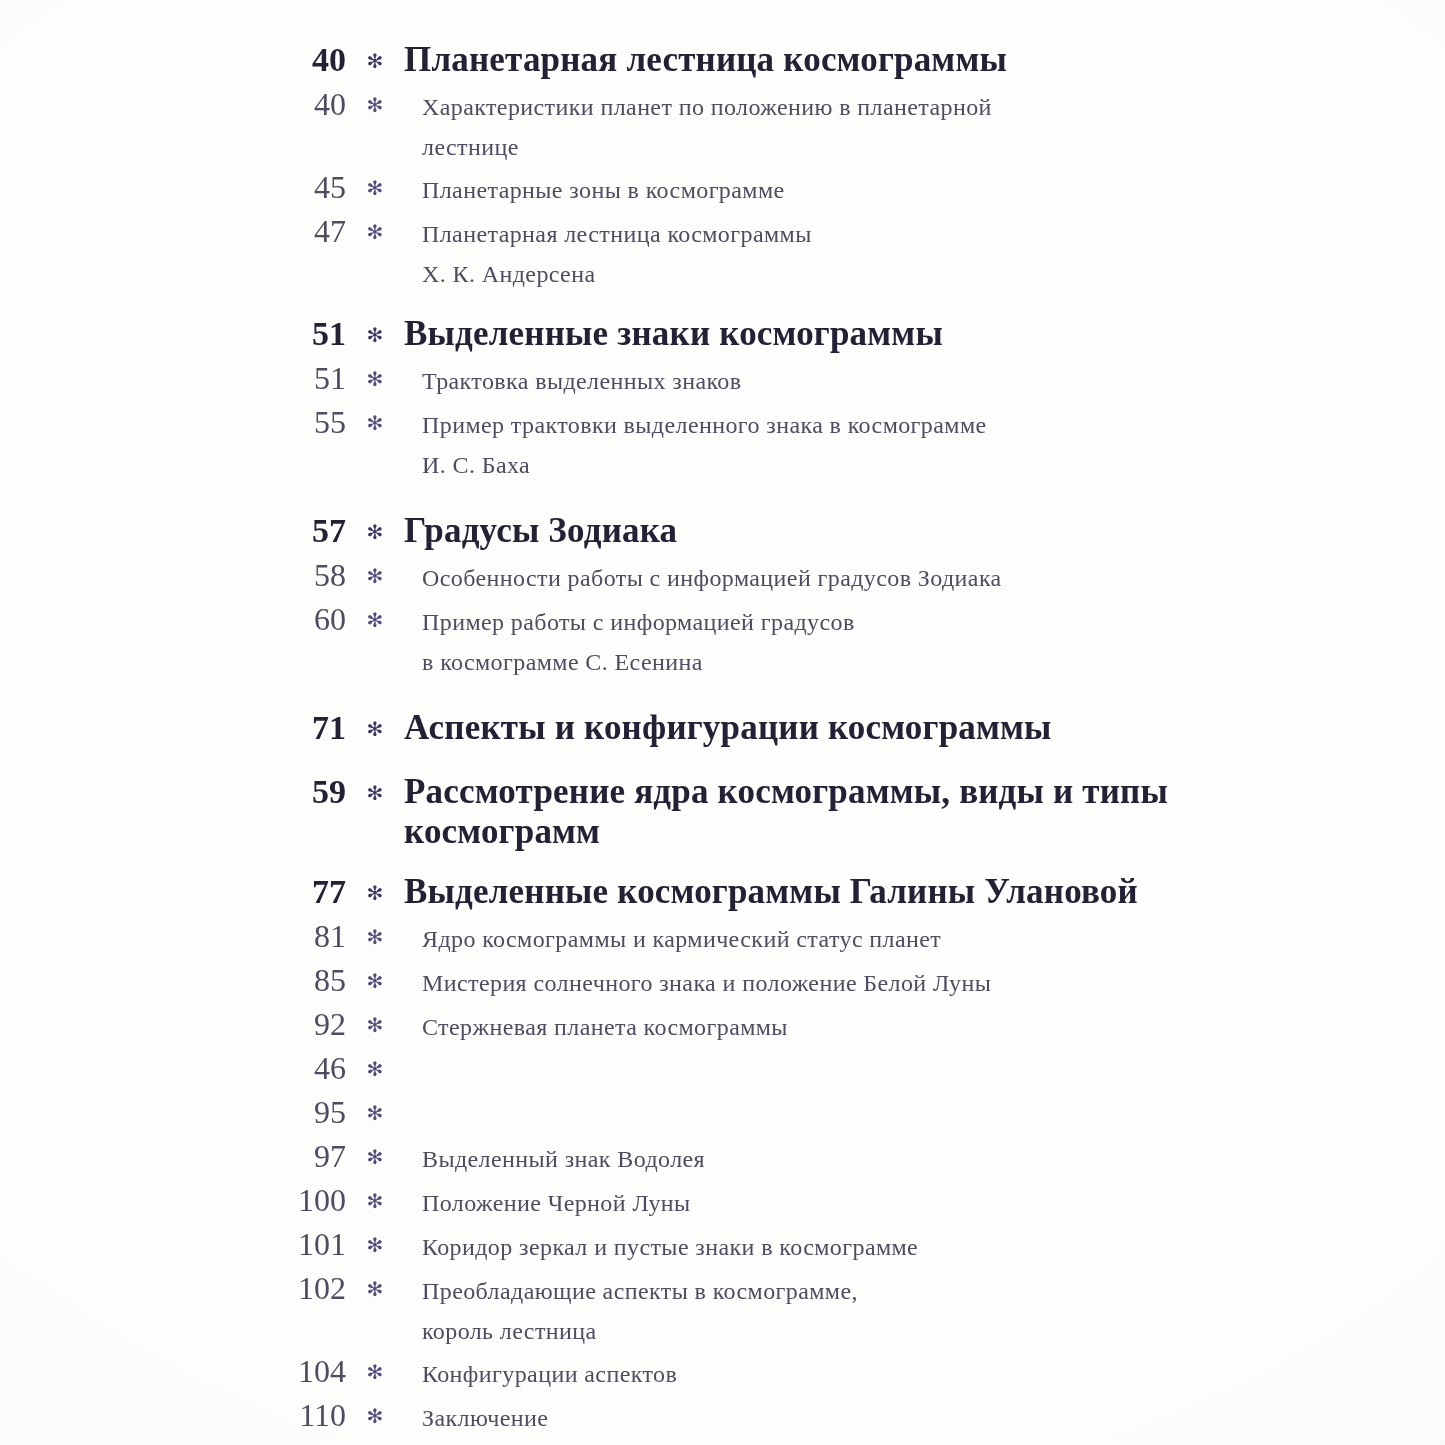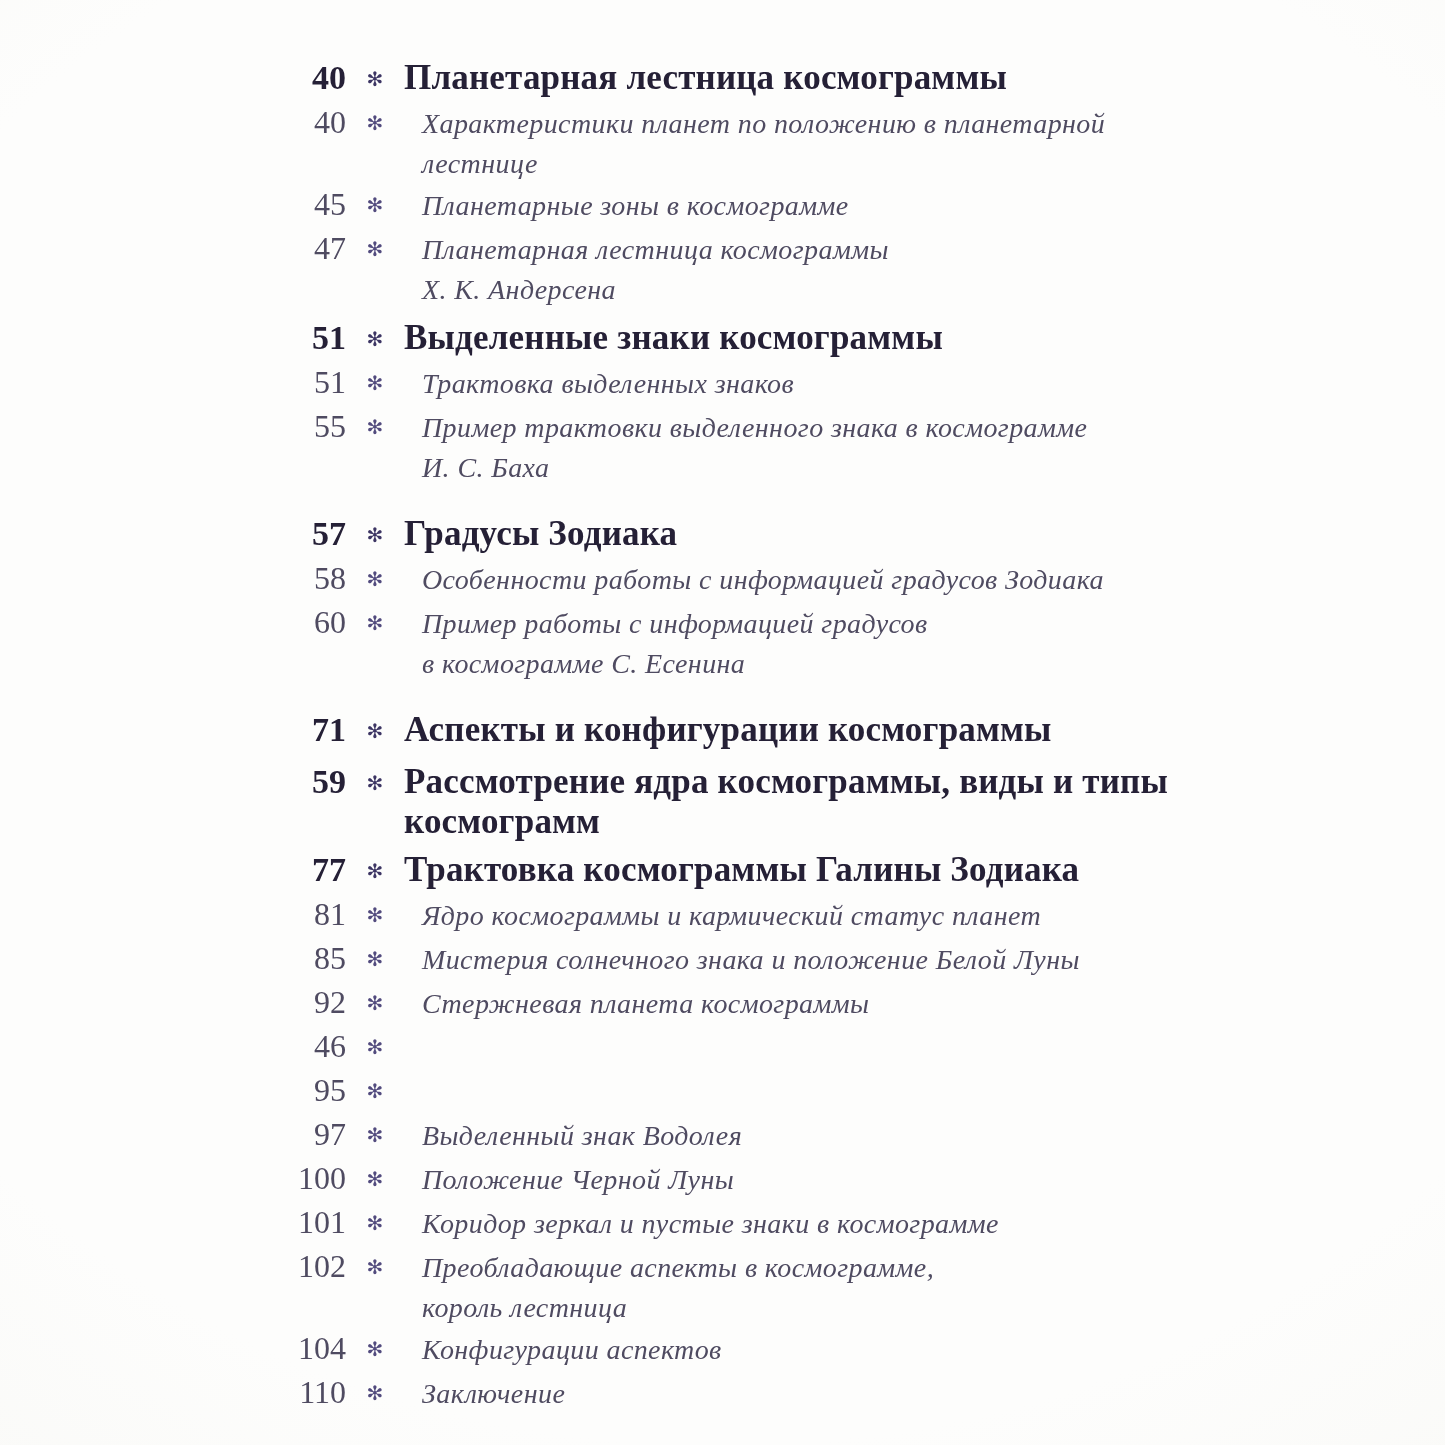--- a/index.html
+++ b/index.html
@@ -13,26 +13,26 @@
     background: #fbfbf9;
     font-family: "Liberation Serif", serif;
   }
   .page {
     position: relative;
     width: 1445px;
     height: 1445px;
     background:
       radial-gradient(ellipse 120% 100% at 50% 45%, #fdfdfc 55%, #f5f5f1 100%);
     box-sizing: border-box;
-    padding: 58px 90px 0 280px;
+    padding: 40px 90px 0 280px;
   }
   .toc-section {
     margin: 0;
   }
-  .toc-section + .toc-section { margin-top: 8px; }
+  .toc-section + .toc-section { margin-top: 20px; }
   .toc-section.gap-sm { margin-top: 26px; }
   .toc-section.gap-md { margin-top: 26px; }
   .toc-section.gap-xl { margin-top: 30px; }
 
   .toc-row {
     display: grid;
     grid-template-columns: 66px 58px 1fr;
     align-items: baseline;
     line-height: 40px;
   }
@@ -64,22 +64,21 @@
     letter-spacing: 0.2px;
   }
   .toc-row.chapter .star { color: #3c3563; }
 
   
   .toc-row.item .num {
     font-size: 32px;
     color: #4f4b61;
   }
   .toc-row.item .title {
-    font-size: 28px;
-    font-style: italic;
+    font-size: 24px;
     color: #4f4b61;
     letter-spacing: 0.4px;
     padding-left: 18px;
   }
   .toc-row.item .star { color: #524b7e; }
 </style>
 </head>
 <body>
 
 <div class="page">
@@ -161,21 +160,21 @@
       <span class="star">✻</span>
       <span class="title">Рассмотрение ядра космограммы, виды и типы
 космограмм</span>
     </div>
   </section>
 
   <section class="toc-section">
     <div class="toc-row chapter">
       <span class="num">77</span>
       <span class="star">✻</span>
-      <span class="title">Трактовка космограммы Галины Зодиака</span>
+      <span class="title">Выделенные космограммы Галины Улановой</span>
     </div>
     <div class="toc-row item">
       <span class="num">81</span>
       <span class="star">✻</span>
       <span class="title">Ядро космограммы и кармический статус планет</span>
     </div>
     <div class="toc-row item">
       <span class="num">85</span>
       <span class="star">✻</span>
       <span class="title">Мистерия солнечного знака и положение Белой Луны</span>

